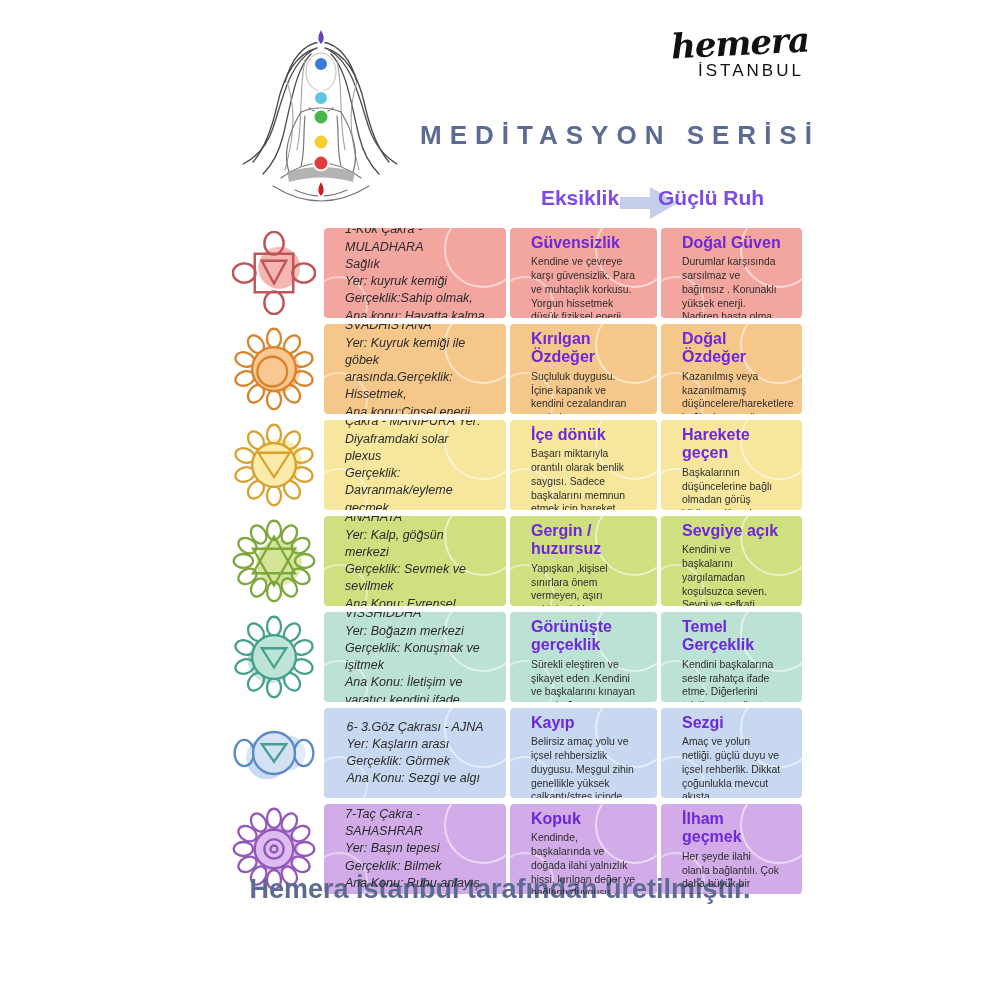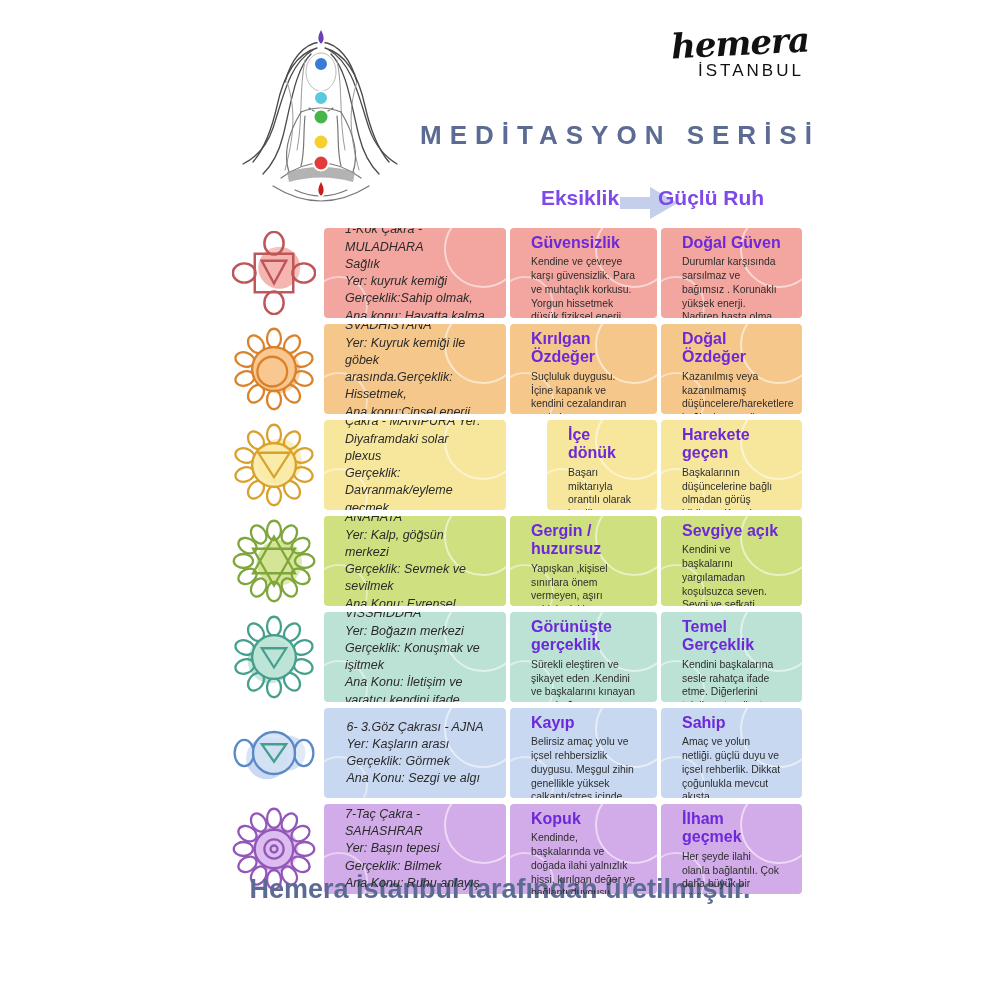--- a/index.html
+++ b/index.html
@@ -182,21 +182,21 @@
           <use href="#petal" transform="rotate(288 24 24)"></use>
           <use href="#petal" transform="rotate(324 24 24)"></use>
         <circle cx="24" cy="24" r="12.5" fill="#F9ECA9" fill-opacity="0.9"></circle>
         <polygon points="15,17 33,17 24,31" fill="none"></polygon>
       </g>
     </svg>
   </div>
   <div class="cell info" style="background-color: rgb(247, 231, 157);"><span>3-Solar Plexus / Karın Çakra - MANIPURA Yer: Diyaframdaki solar plexus
 Gerçeklik: Davranmak/eyleme geçmek
 Ana Konu: Güç ve enerji</span></div>
-  <div class="cell" style="background-color: rgb(247, 231, 157); margin-left: 37px;">
+  <div class="cell" style="background-color: rgb(247, 231, 157);">
     <div class="head">İçe dönük</div>
     <div class="small">Başarı miktarıyla orantılı  olarak benlik saygısı. Sadece başkalarını memnun etmek için hareket etmek.Kişisel hedefleri çevrenin belirlemesi .</div>
   </div>
   <div class="cell" style="background-color: rgb(247, 231, 157);">
     <div class="head">Harekete geçen</div>
     <div class="small">Başkalarının düşüncelerine bağlı olmadan görüş bildirme. Kararları ve hedefleri kendi koyabilme özgürlüğü.</div>
   </div>
 
   <div class="icon-cell">
     <svg width="84" height="84" viewBox="0 0 48 48">
@@ -278,21 +278,21 @@
   </div>
   <div class="cell info" style="background-color: rgb(200, 216, 240);"><span>6- 3.Göz Çakrası - AJNA
 Yer: Kaşların arası
 Gerçeklik: Görmek
 Ana Konu: Sezgi ve algı</span></div>
   <div class="cell" style="background-color: rgb(200, 216, 240);">
     <div class="head">Kayıp</div>
     <div class="small">Belirsiz amaç yolu ve içsel rehbersizlik duygusu. Meşgul zihin genellikle yüksek çalkantı/stres içinde sıkışıp kalma.</div>
   </div>
   <div class="cell" style="background-color: rgb(200, 216, 240);">
-    <div class="head">Sahip</div>
+    <div class="head">Sezgi</div>
     <div class="small">Amaç ve yolun netliği. güçlü duyu ve içsel rehberlik. Dikkat çoğunlukla mevcut akışta.</div>
   </div>
 
   <div class="icon-cell">
     <svg width="84" height="84" viewBox="0 0 48 48">
       <circle cx="25" cy="24" r="13" fill="#D4ABEC" opacity="0.8"></circle>
       <g stroke="#9257B8" stroke-width="1.3" fill="#ffffff" fill-opacity="0.25">
         <use href="#petal"></use>
           <use href="#petal" transform="rotate(30 24 24)"></use>
           <use href="#petal" transform="rotate(60 24 24)"></use>

